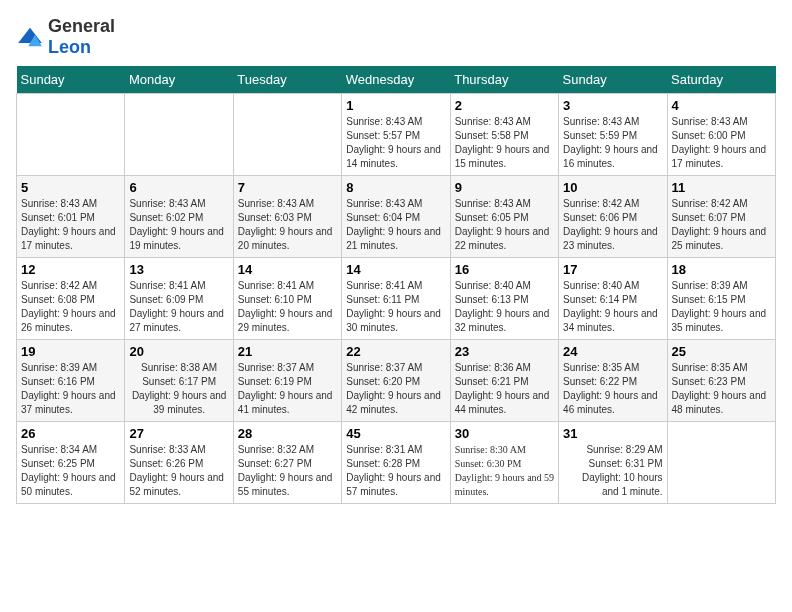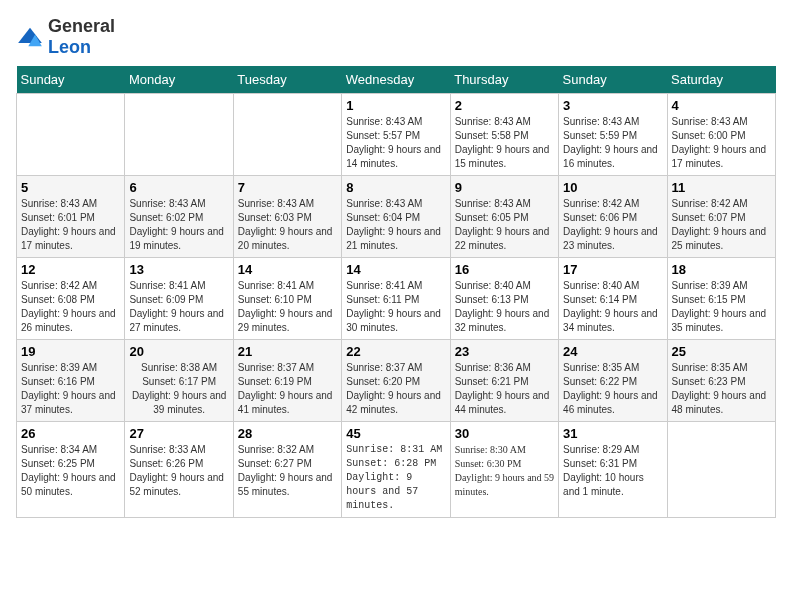--- a/index.html
+++ b/index.html
@@ -271,32 +271,32 @@
 Daylight: 9 hours and 52 minutes.</div>
         </td>
         <td>
           <span class="day-number">28</span>
           <div class="day-info" style="white-space: pre-line;">Sunrise: 8:32 AM
 Sunset: 6:27 PM
 Daylight: 9 hours and 55 minutes.</div>
         </td>
         <td>
           <span class="day-number">45</span>
-          <div class="day-info" style="white-space: pre-line; font-family: Liberation Mono, monospace;">Sunrise: 8:31 AM
+          <div class="day-info" style="white-space: pre-line;">Sunrise: 8:31 AM
 Sunset: 6:28 PM
 Daylight: 9 hours and 57 minutes.</div>
         </td>
         <td>
           <span class="day-number">30</span>
           <div class="day-info" style="white-space: pre-line; font-family: Liberation Serif, serif;">Sunrise: 8:30 AM
 Sunset: 6:30 PM
 Daylight: 9 hours and 59 minutes.</div>
         </td>
         <td>
           <span class="day-number">31</span>
-          <div class="day-info" style="white-space: pre-line;">Sunrise: 8:29 AM
+          <div class="day-info" style="white-space: pre-line; text-align: right;">Sunrise: 8:29 AM
 Sunset: 6:31 PM
 Daylight: 10 hours and 1 minute.</div>
         </td>
         <td class="empty-cell"></td>
       </tr>
     </tbody>
 </table>
 
 </body></html>

